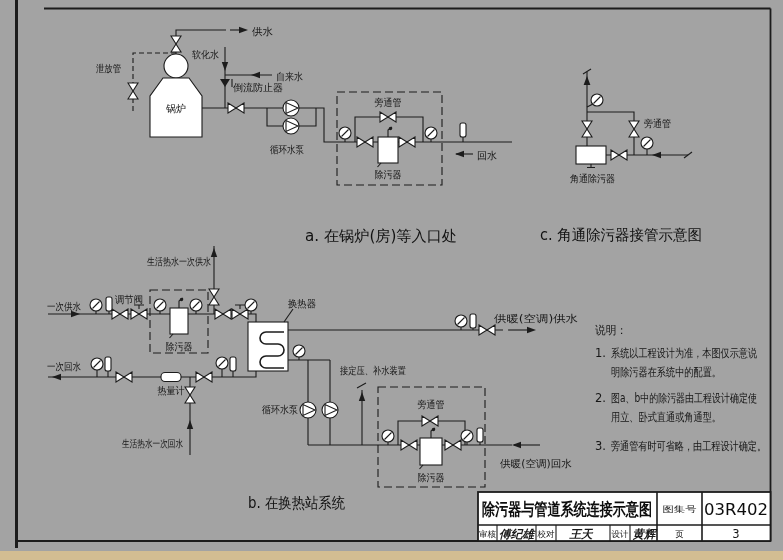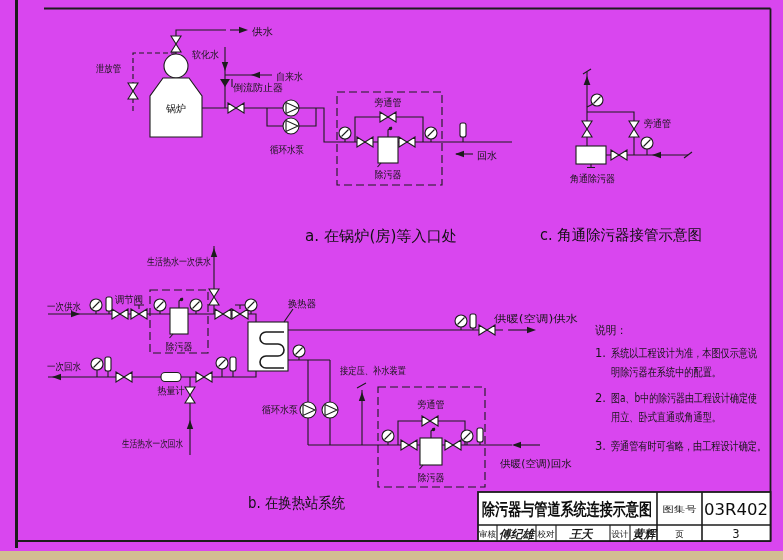--- a/index.html
+++ b/index.html
@@ -1,16 +1,16 @@
 <!DOCTYPE html>
 <html><head>
 <meta charset="utf-8">
 <style>
   html,body{margin:0;padding:0;background:#e8e8e4;}
-  .page{position:relative;width:783px;height:560px;background:#d946ef;overflow:hidden;
+  .page{position:relative;width:783px;height:560px;background:#a3a3a3;overflow:hidden;
         font-family:"DejaVu Sans",sans-serif;}
   svg{position:absolute;left:0;top:0;}
   .ln{stroke:#1c1c1c;stroke-width:1.1;fill:none;}
   .ln2{stroke:#1c1c1c;stroke-width:1.6;fill:none;}
   .dash{stroke:#1c1c1c;stroke-width:1.1;fill:none;stroke-dasharray:8 4;}
   .pdash{stroke:#1c1c1c;stroke-width:1.1;fill:none;stroke-dasharray:5 3;}
   .sym{fill:#ffffff;stroke:#1c1c1c;stroke-width:1.1;}
   .fil{fill:#1c1c1c;stroke:none;}
   .txt{fill:#161616;font-family:"DejaVu Sans",sans-serif;font-size:10px;}
   .cap{fill:#111;font-family:"DejaVu Sans",sans-serif;font-size:15px;}

